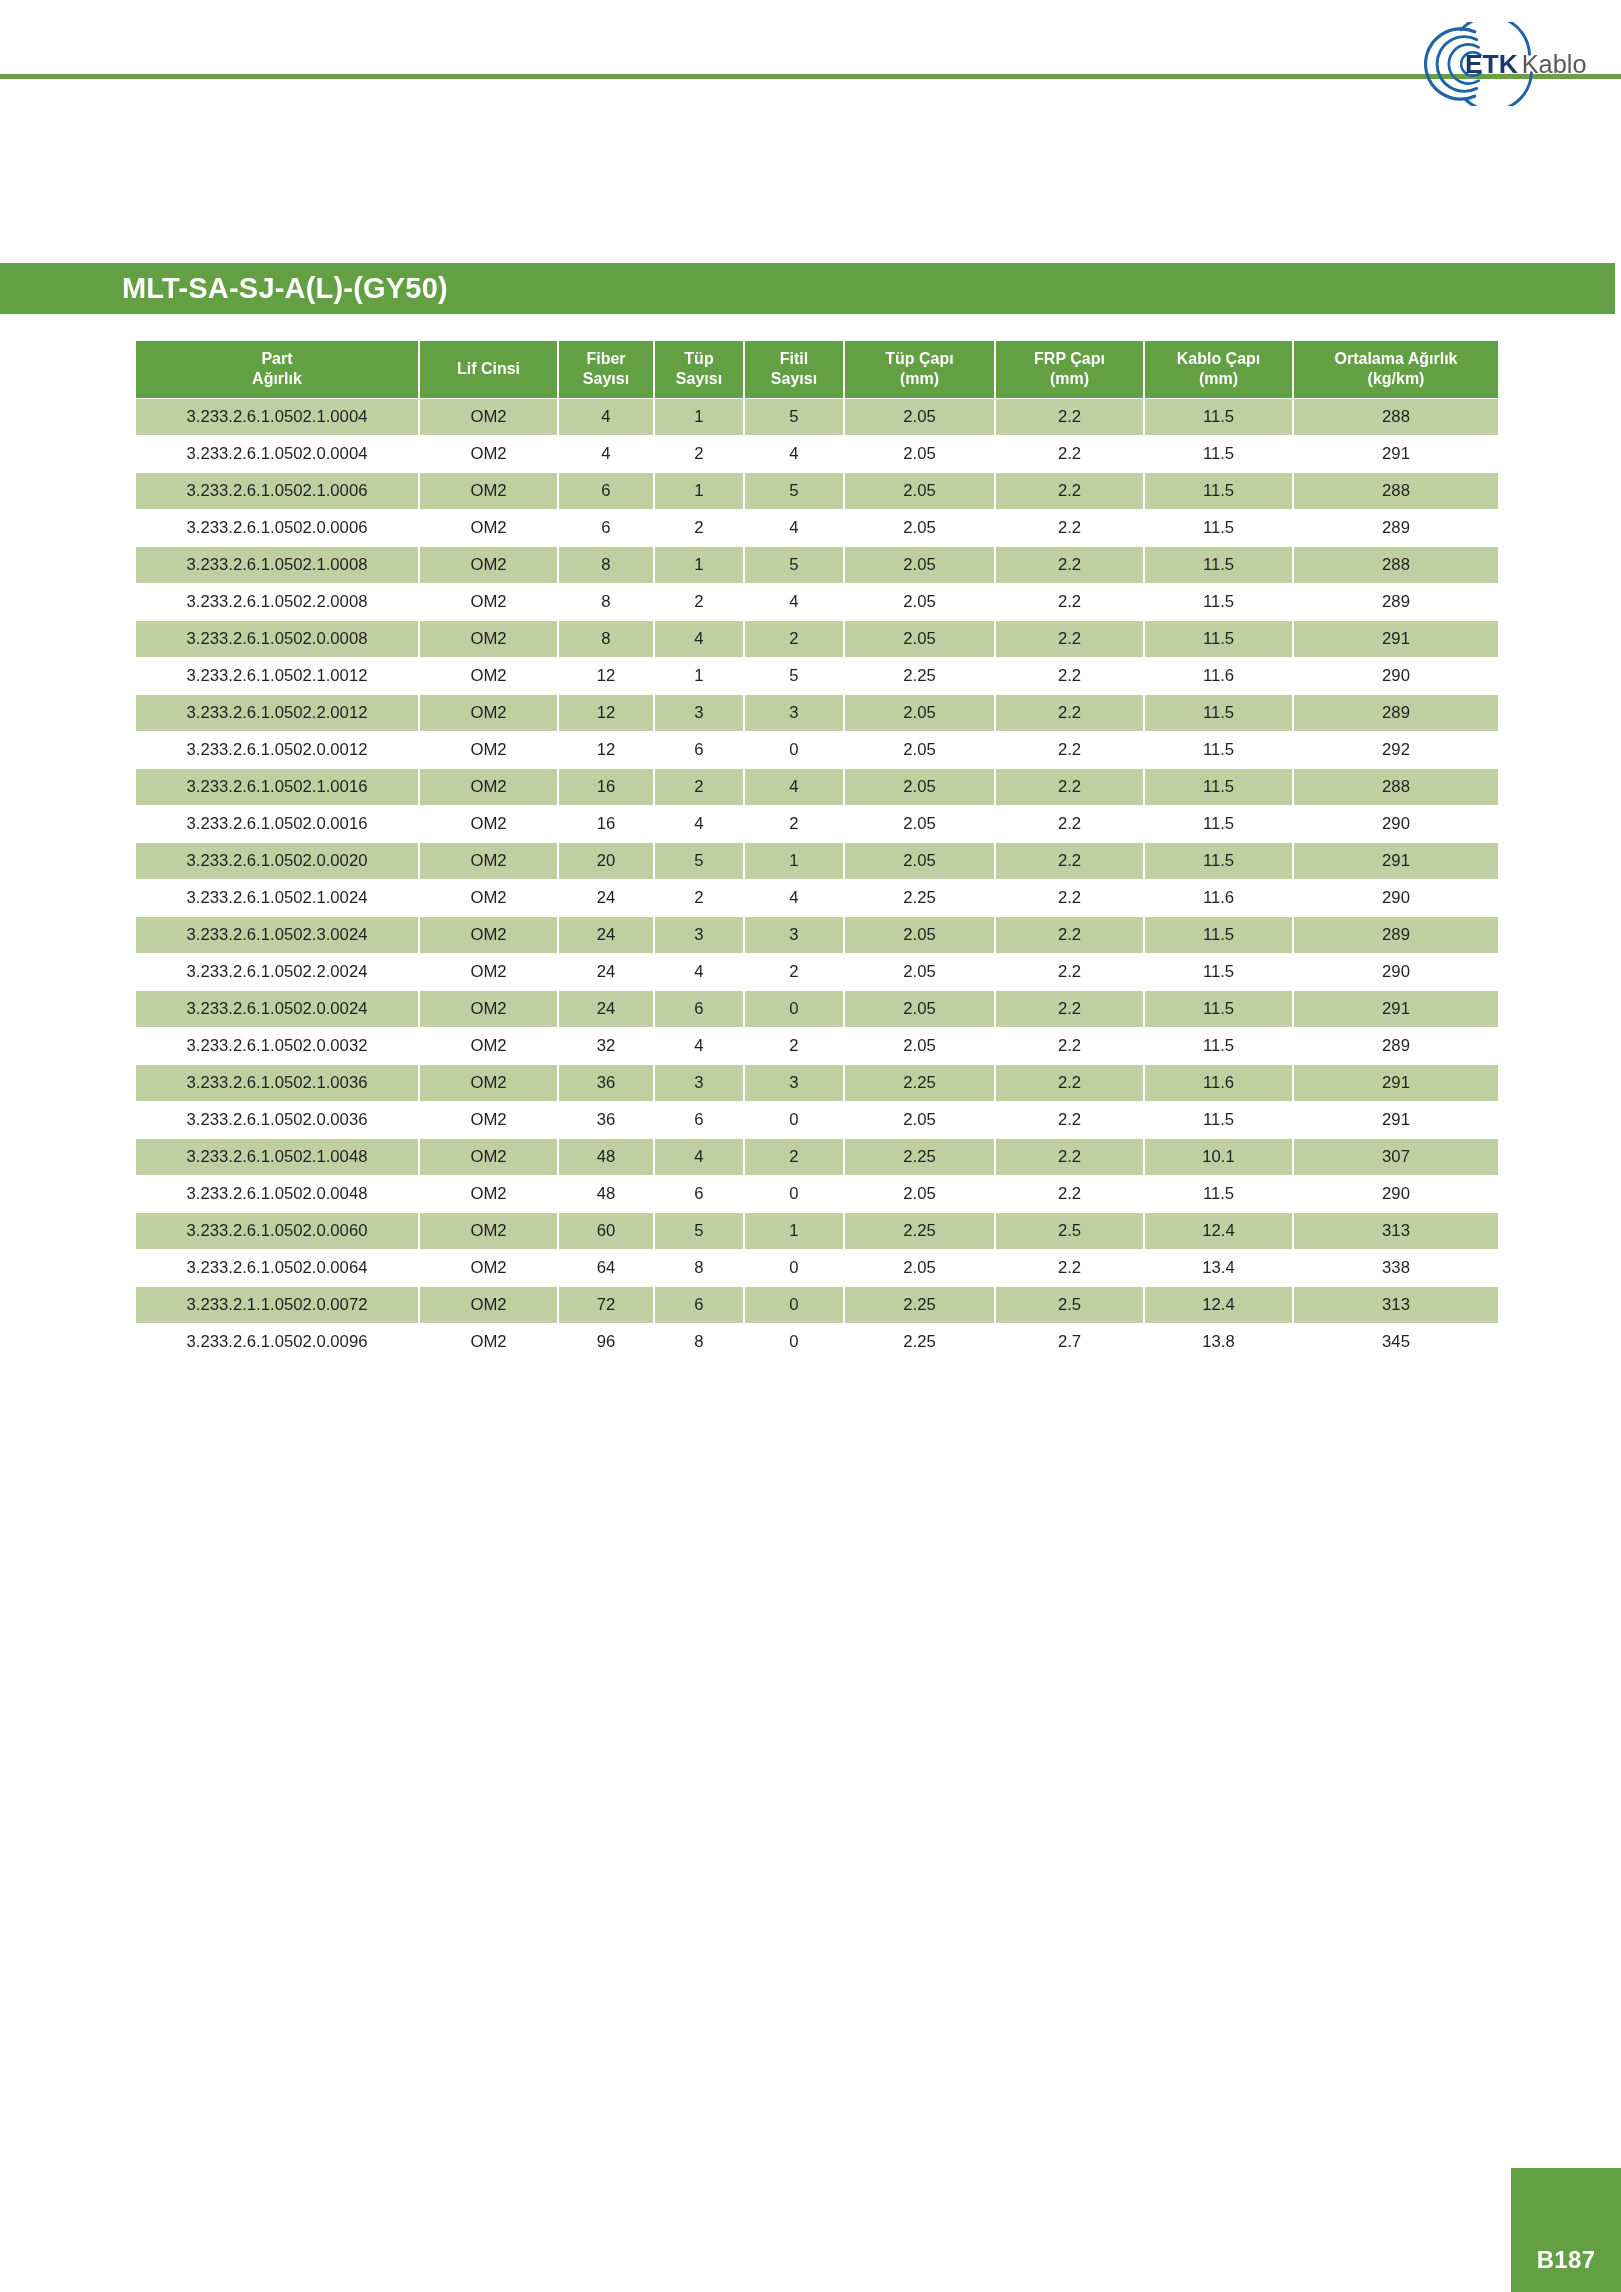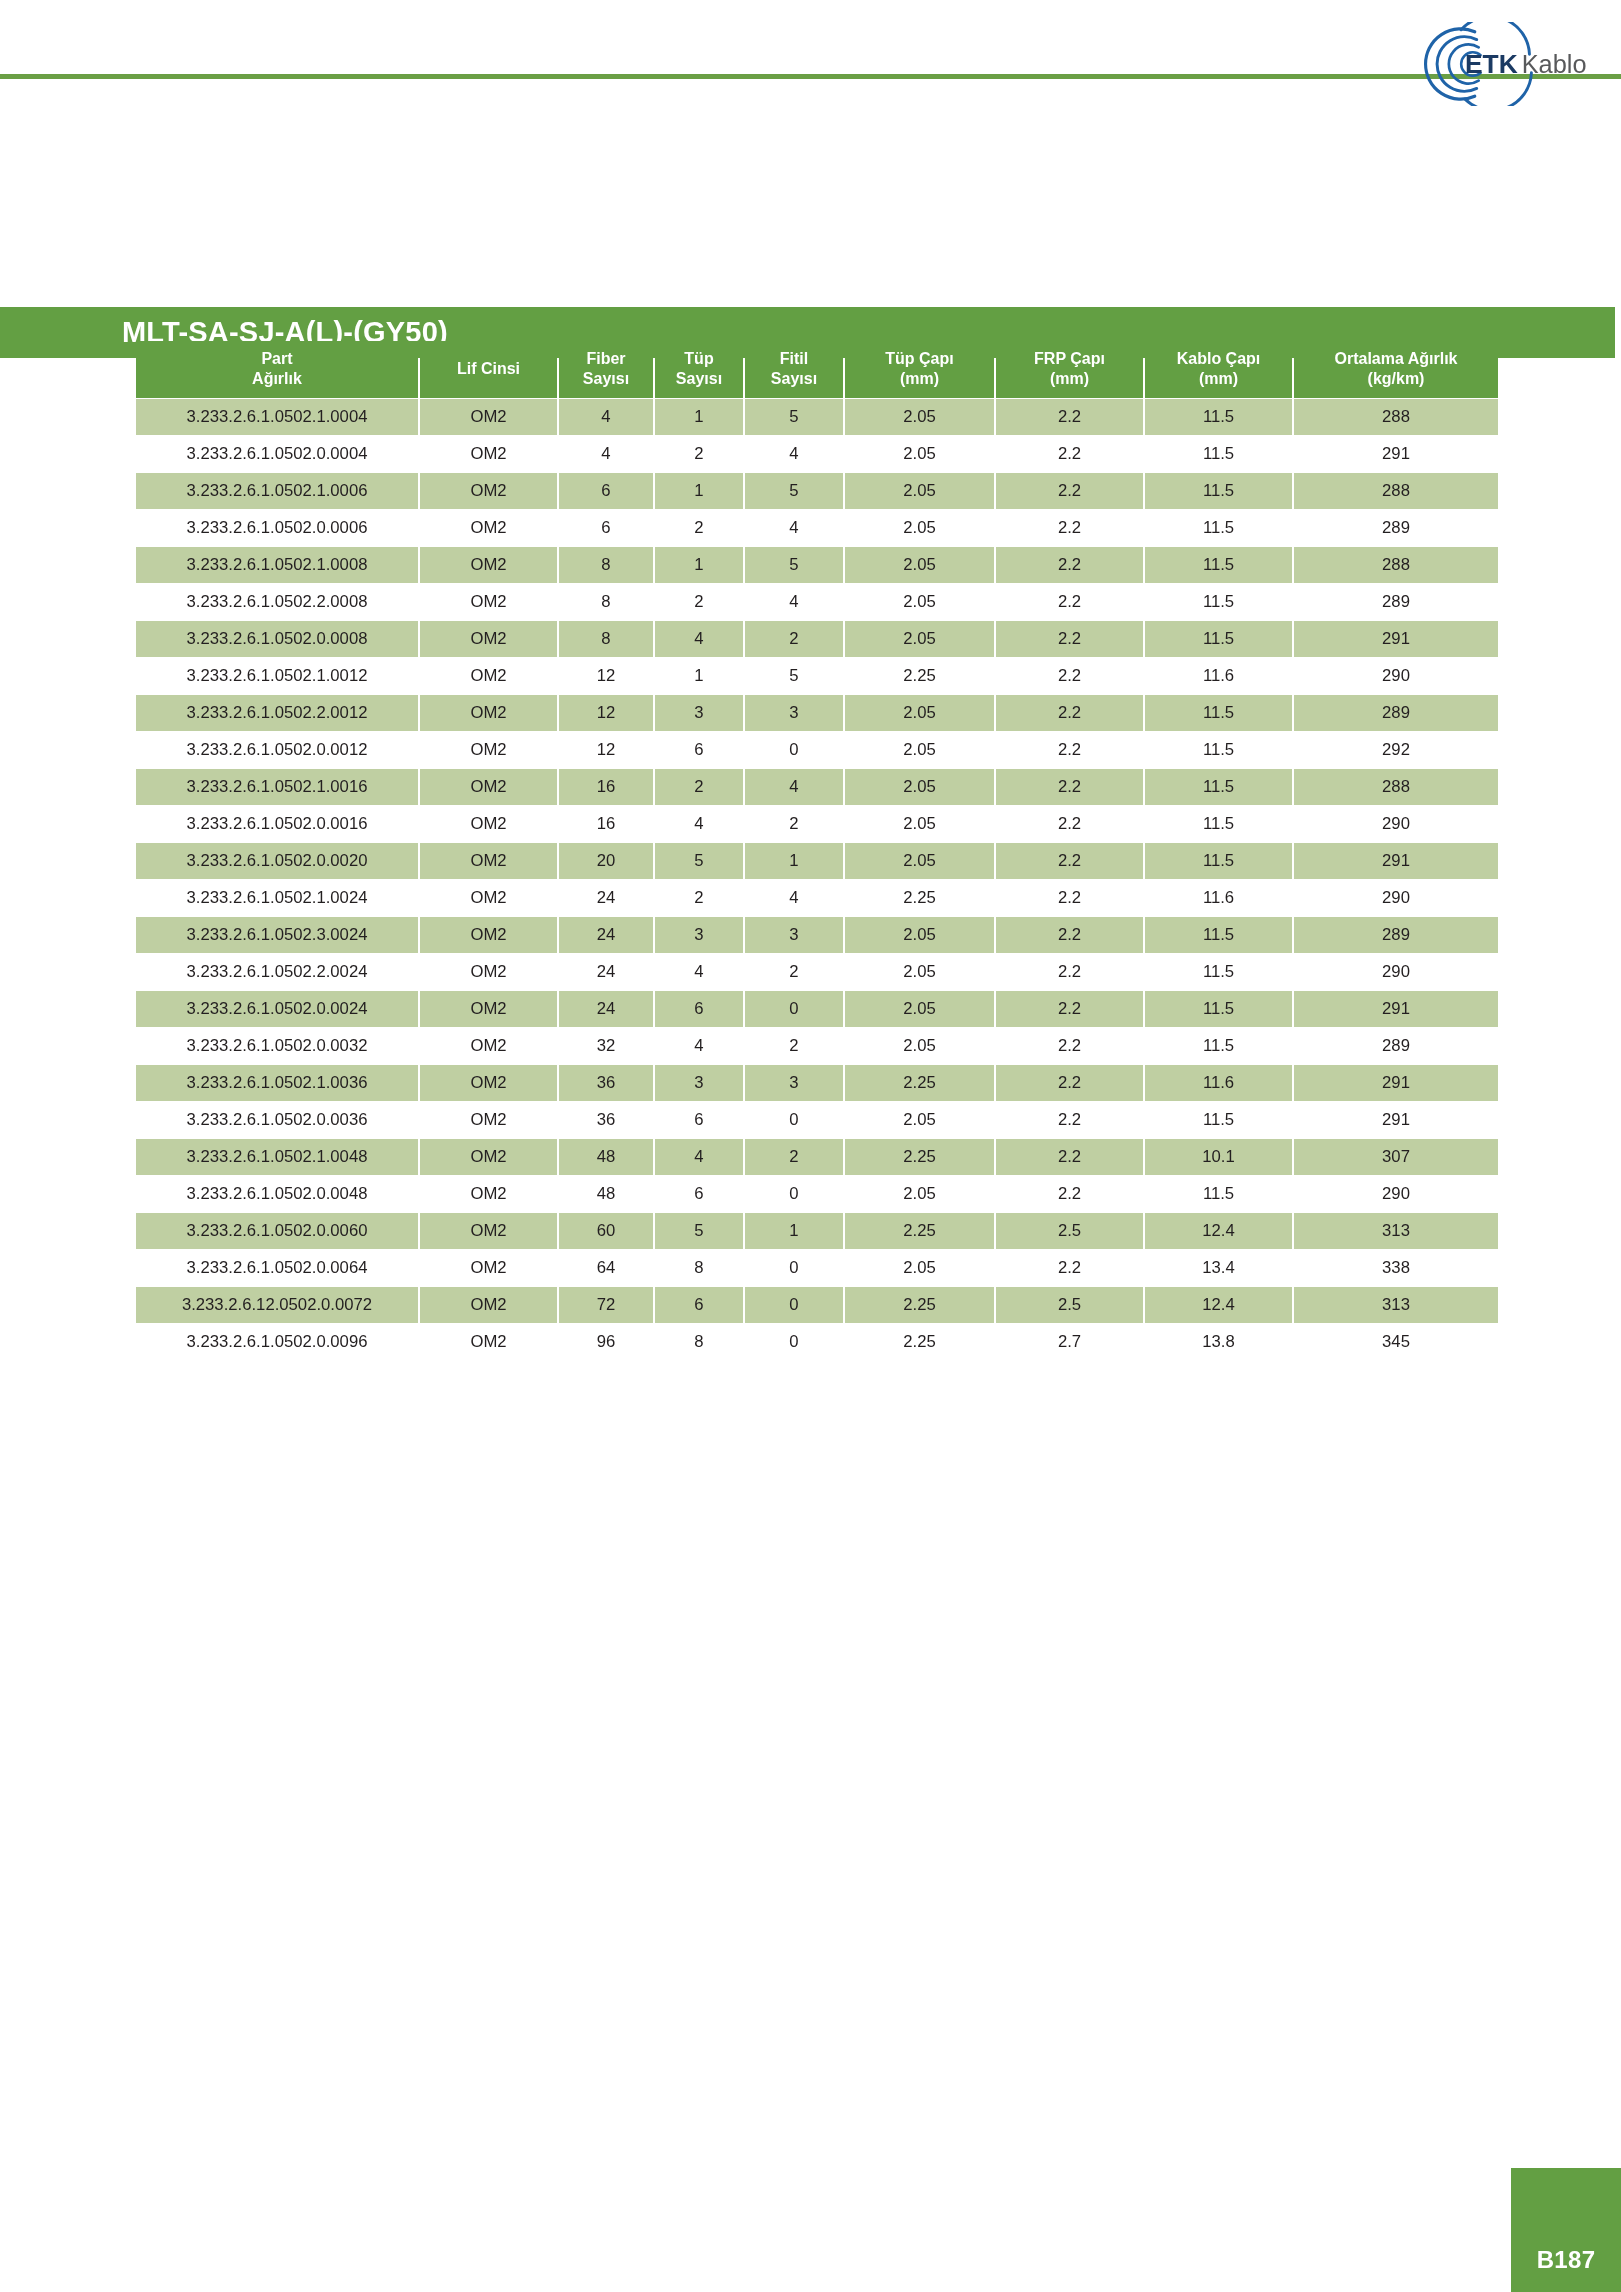--- a/index.html
+++ b/index.html
@@ -26,21 +26,20 @@
   .logo svg { display:block; }
 
   
   .title-bar {
     position:absolute;
     left:0; top:263px;
     width:1615px; height:51px;
     background:#639f43;
     display:flex;
     align-items:center;
-    margin-top:44px;
   }
   .title-bar .title-text {
     color:#ffffff;
     font-size:29px;
     font-weight:bold;
     letter-spacing:0.2px;
     padding-left:122px;
   }
 
   
@@ -442,21 +441,21 @@
           <td>OM2</td>
           <td>64</td>
           <td>8</td>
           <td>0</td>
           <td>2.05</td>
           <td>2.2</td>
           <td>13.4</td>
           <td>338</td>
         </tr>
         <tr class="even">
-          <td>3.233.2.6.12.0502.0.0072</td>
+          <td>3.233.2.1.1.0502.0.0072</td>
           <td>OM2</td>
           <td>72</td>
           <td>6</td>
           <td>0</td>
           <td>2.25</td>
           <td>2.5</td>
           <td>12.4</td>
           <td>313</td>
         </tr>
         <tr class="odd">

